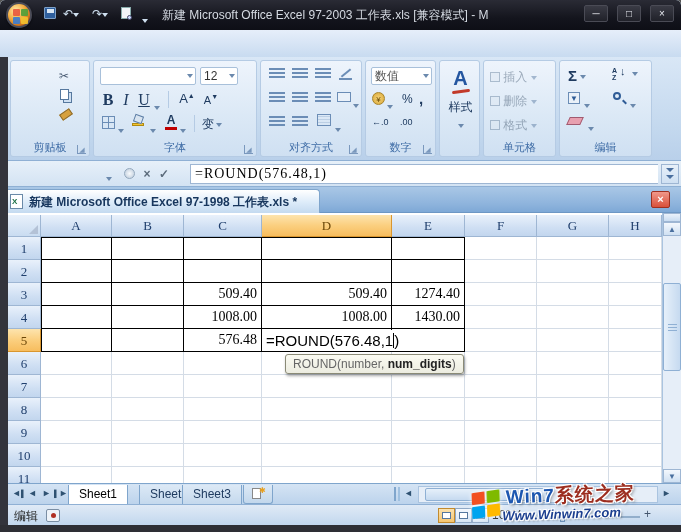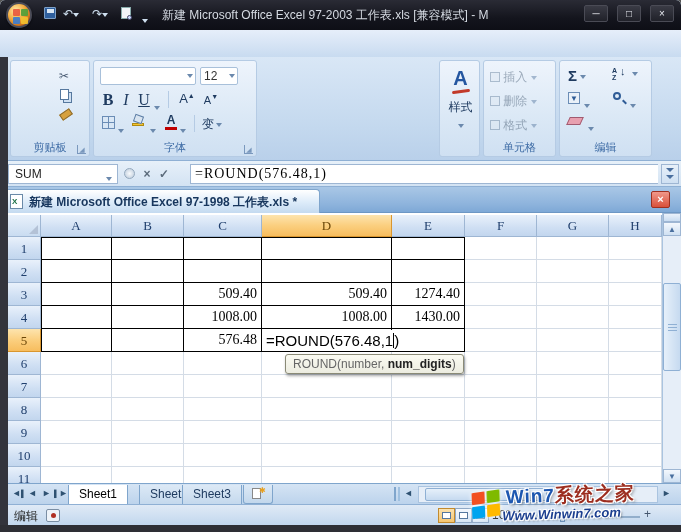--- a/index.html
+++ b/index.html
@@ -208,21 +208,51 @@
       </div>
       <div class="abs" style="left:56px;top:60px;"><span class="dd"></span></div>
       <div class="abs" style="left:70px;top:52px;width:14px;text-align:center;font-size:12px;font-weight:bold;color:#1f3b60;">A<span class="cbar" style="background:#c00000;margin-left:1px;"></span></div>
       <div class="abs" style="left:86px;top:60px;"><span class="dd"></span></div>
       <div class="abs" style="left:100px;top:54px;width:1px;height:17px;background:#b5cbe4;"></div>
       <div class="abs" style="left:108px;top:55px;font-size:12px;color:#1f3b60;"><span>变</span><span class="dd" style="margin-left:2px;"></span></div>
       <div class="grp-label">字体</div>
       <div class="lnch">◢</div>
     </div>
 
-
+    <div class="grp" style="left:260px;width:102px;">
+      <div class="abs ico-line" style="left:8px;top:7px;"></div>
+      <div class="abs ico-line" style="left:31px;top:7px;"></div>
+      <div class="abs ico-line" style="left:54px;top:7px;"></div>
+      <div class="abs" style="left:78px;top:6px;width:13px;height:13px;border-bottom:2px solid #6b8db6;">
+        <span style="position:absolute;left:1px;top:5px;width:12px;height:2px;background:#6b8db6;transform:rotate(-40deg);"></span>
+      </div>
+      <div class="abs ico-line" style="left:8px;top:31px;"></div>
+      <div class="abs ico-line" style="left:31px;top:31px;"></div>
+      <div class="abs ico-line" style="left:54px;top:31px;"></div>
+      <div class="abs" style="left:76px;top:31px;width:14px;height:10px;border:1px solid #6b8db6;background:#eaf1f9;"></div>
+      <div class="abs" style="left:92px;top:35px;"><span class="dd"></span></div>
+      <div class="abs ico-line" style="left:8px;top:55px;"></div>
+      <div class="abs ico-line" style="left:31px;top:55px;"></div>
+      <div class="abs" style="left:56px;top:53px;width:14px;height:12px;border:1px solid #6b8db6;background:repeating-linear-gradient(to bottom,#9db7d4 1px,transparent 2px 4px);"></div>
+      <div class="abs" style="left:74px;top:59px;"><span class="dd"></span></div>
+      <div class="grp-label">对齐方式</div>
+      <div class="lnch">◢</div>
+    </div>
+
+    <div class="grp" style="left:365px;width:71px;">
+      <div class="combo" style="left:5px;top:6px;width:61px;color:#555;"><span>数值</span><span class="dd"></span></div>
+      <div class="abs" style="left:6px;top:31px;width:13px;height:13px;border-radius:50%;background:radial-gradient(#f6d57c,#d8a636);border:1px solid #a8842a;font-size:8px;color:#6b4d08;text-align:center;line-height:13px;"><span>¥</span></div>
+      <div class="abs" style="left:21px;top:36px;"><span class="dd"></span></div>
+      <div class="abs" style="left:36px;top:31px;font-size:12px;color:#1f3b60;">%</div>
+      <div class="abs" style="left:53px;top:29px;font-size:15px;font-weight:bold;color:#1f3b60;">,</div>
+      <div class="abs" style="left:6px;top:56px;font-size:9px;color:#1f3b60;">←.0</div>
+      <div class="abs" style="left:34px;top:56px;font-size:9px;color:#1f3b60;">.00</div>
+      <div class="grp-label">数字</div>
+      <div class="lnch">◢</div>
+    </div>
 
     <div class="grp" style="left:439px;width:41px;">
       <div class="abs" style="left:0;top:6px;width:41px;text-align:center;">
         <span style="font-size:20px;font-weight:bold;color:#2456a0;">A</span>
         <span style="display:block;width:18px;height:3px;margin:0 auto;background:#c23a2a;border-radius:2px;transform:rotate(-8deg);"></span>
         <div style="font-size:12px;color:#1f3b60;margin-top:6px;">样式</div>
         <span class="dd"></span>
       </div>
     </div>
 
@@ -244,21 +274,20 @@
       <div class="abs" style="left:24px;top:35px;"><span class="dd"></span></div>
       <div class="abs mag" style="left:53px;top:31px;"></div>
       <div class="abs" style="left:70px;top:35px;"><span class="dd"></span></div>
       <div class="abs" style="left:8px;top:56px;width:14px;height:8px;background:#e8a0b0;border:1px solid #a05a70;transform:skewX(-25deg);"></div>
       <div class="abs" style="left:28px;top:58px;"><span class="dd"></span></div>
       <div class="grp-label">编辑</div>
     </div>
   </div>
 
   <div class="abs" id="fbar">
-    <div class="abs" id="namebox"><span>SUM</span></div>
     <div class="abs" style="left:106px;top:8px;"><span class="dd"></span></div>
     <div class="abs" style="left:124px;top:7px;width:11px;height:11px;border-radius:50%;background:radial-gradient(#f8fafc,#b9c9da);border:1px solid #93a8bd;"></div>
     <div class="abs fbtn" style="left:138px;font-weight:bold;">×</div>
     <div class="abs fbtn" style="left:155px;font-weight:bold;">✓</div>
     <div class="abs fbtn" style="left:171px;font-style:italic;font-family:'Liberation Serif',serif;margin-left:43px;">fx</div>
     <div class="abs" id="fx-area">=ROUND(576.48,1)</div>
     <div class="abs" id="fbar-chevron">
         <div class="chev"></div>
         <div class="chev"></div>
       </div>

